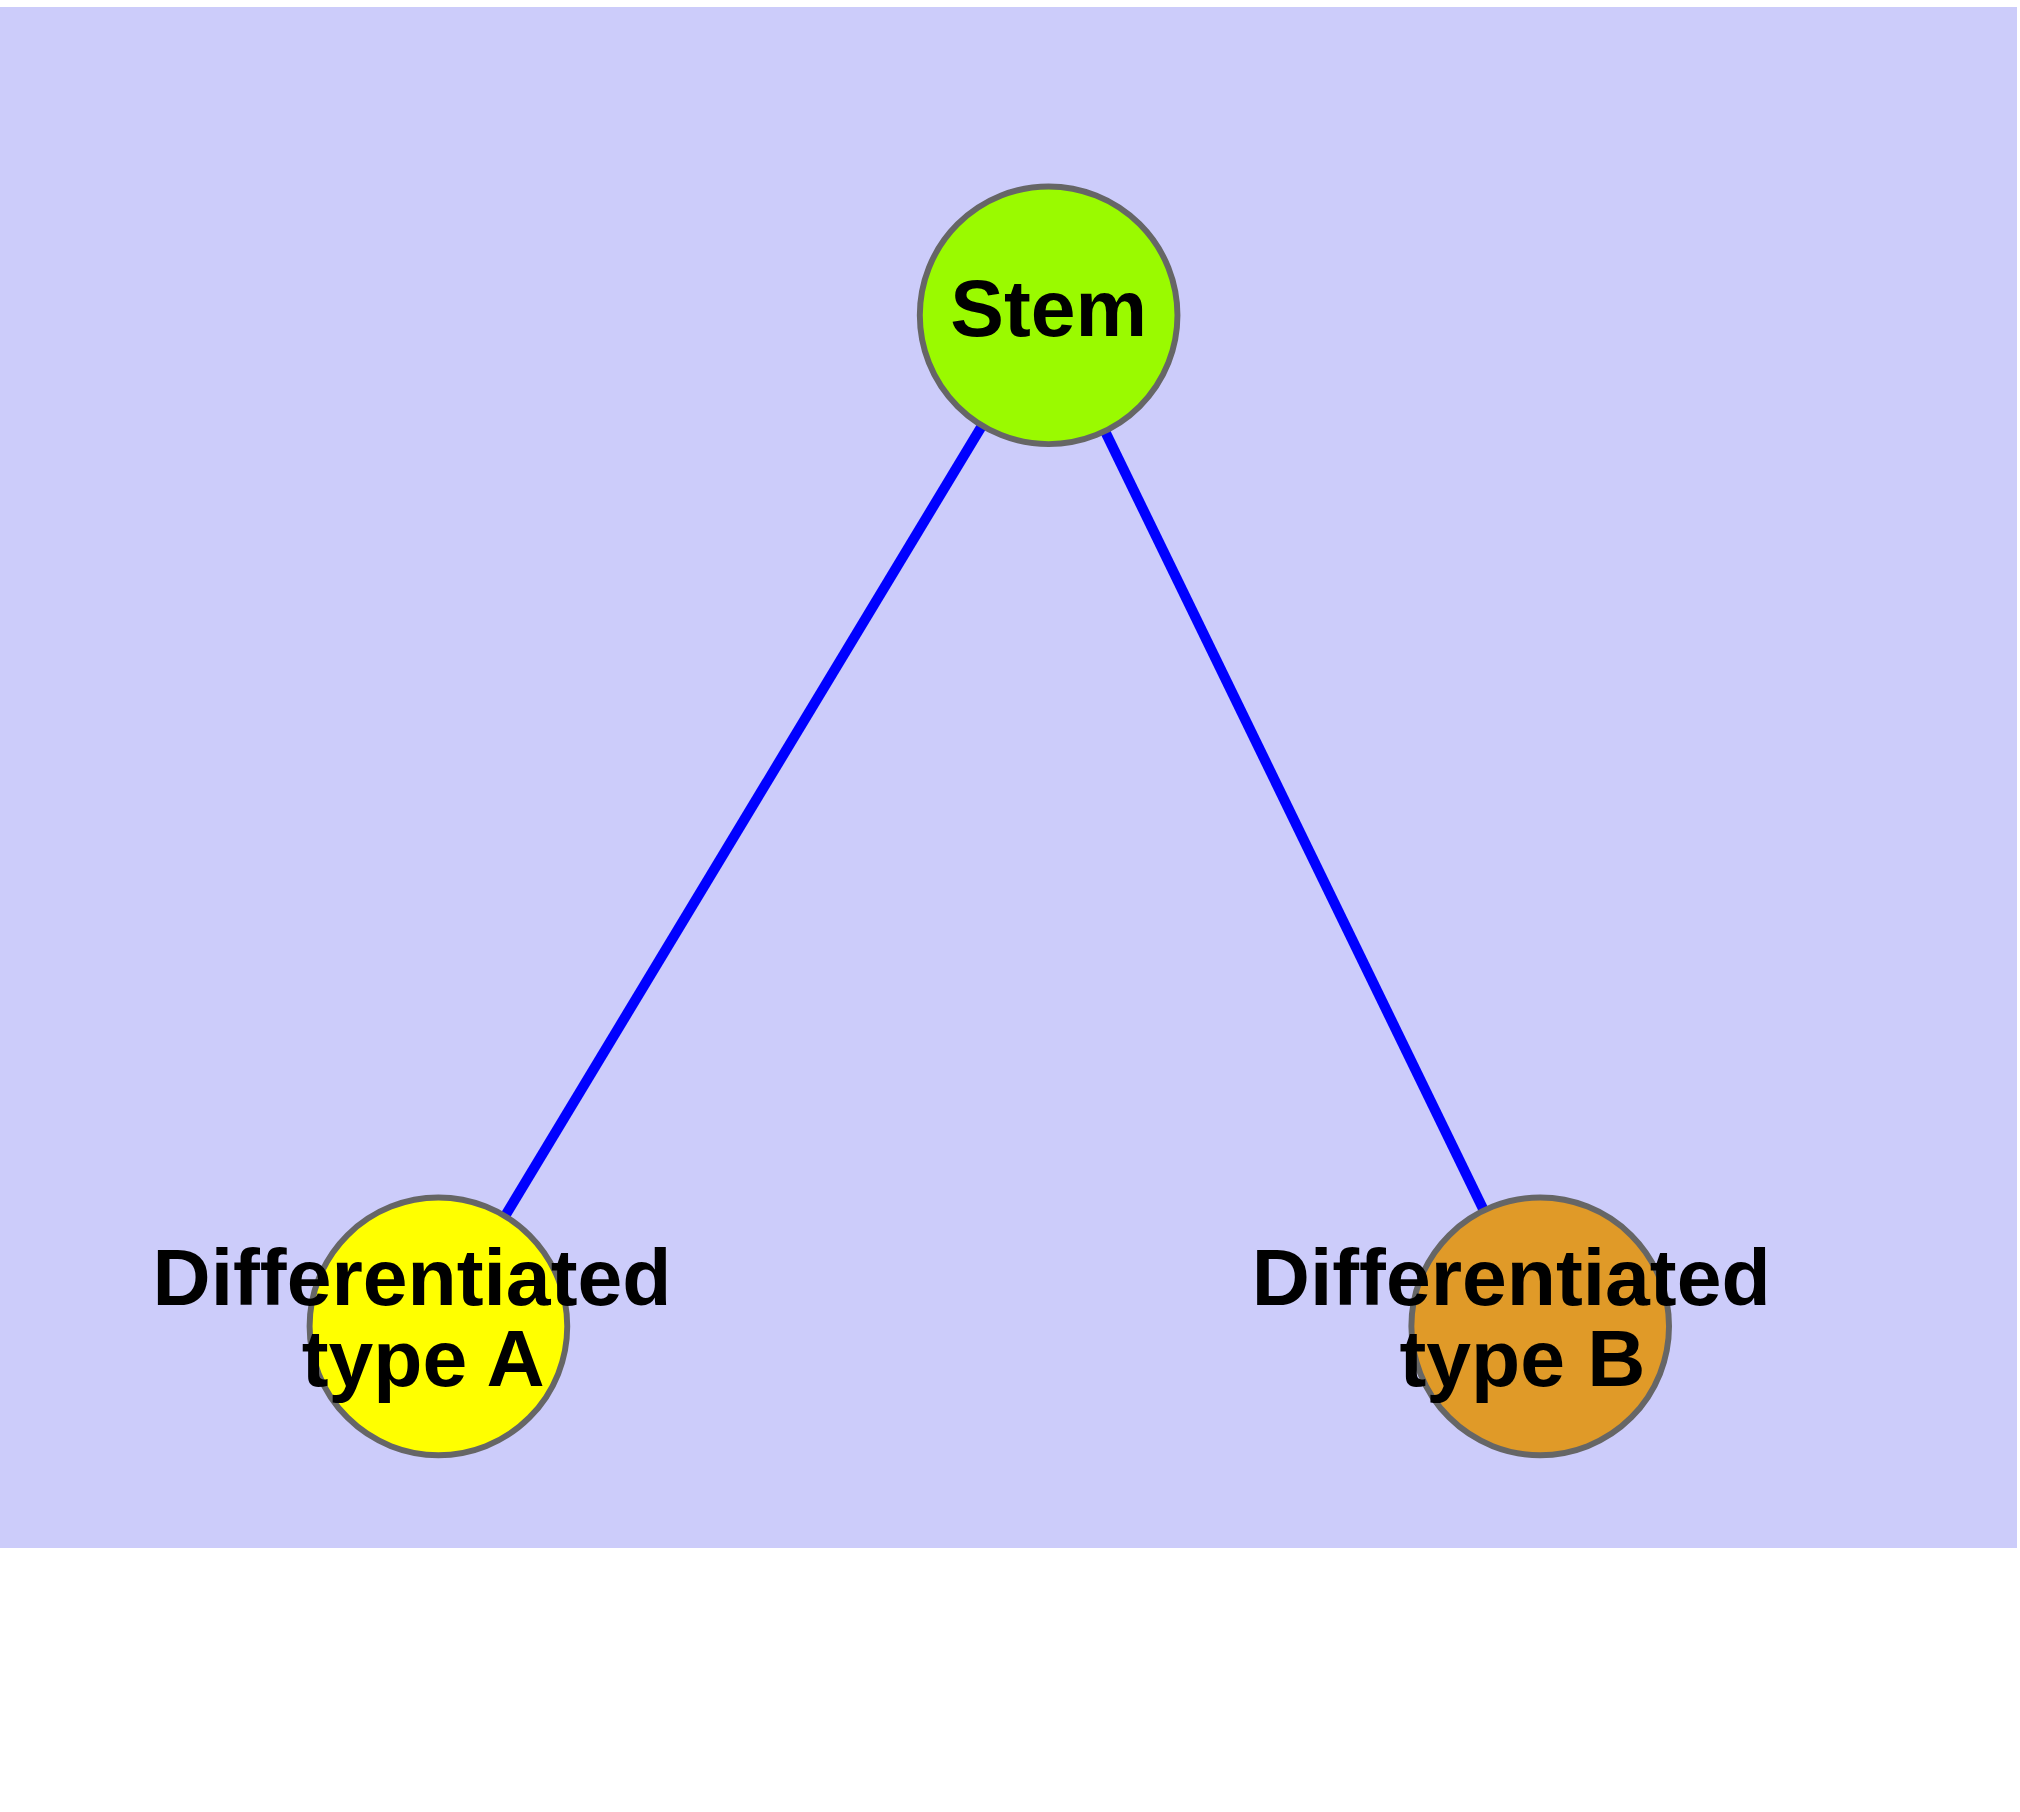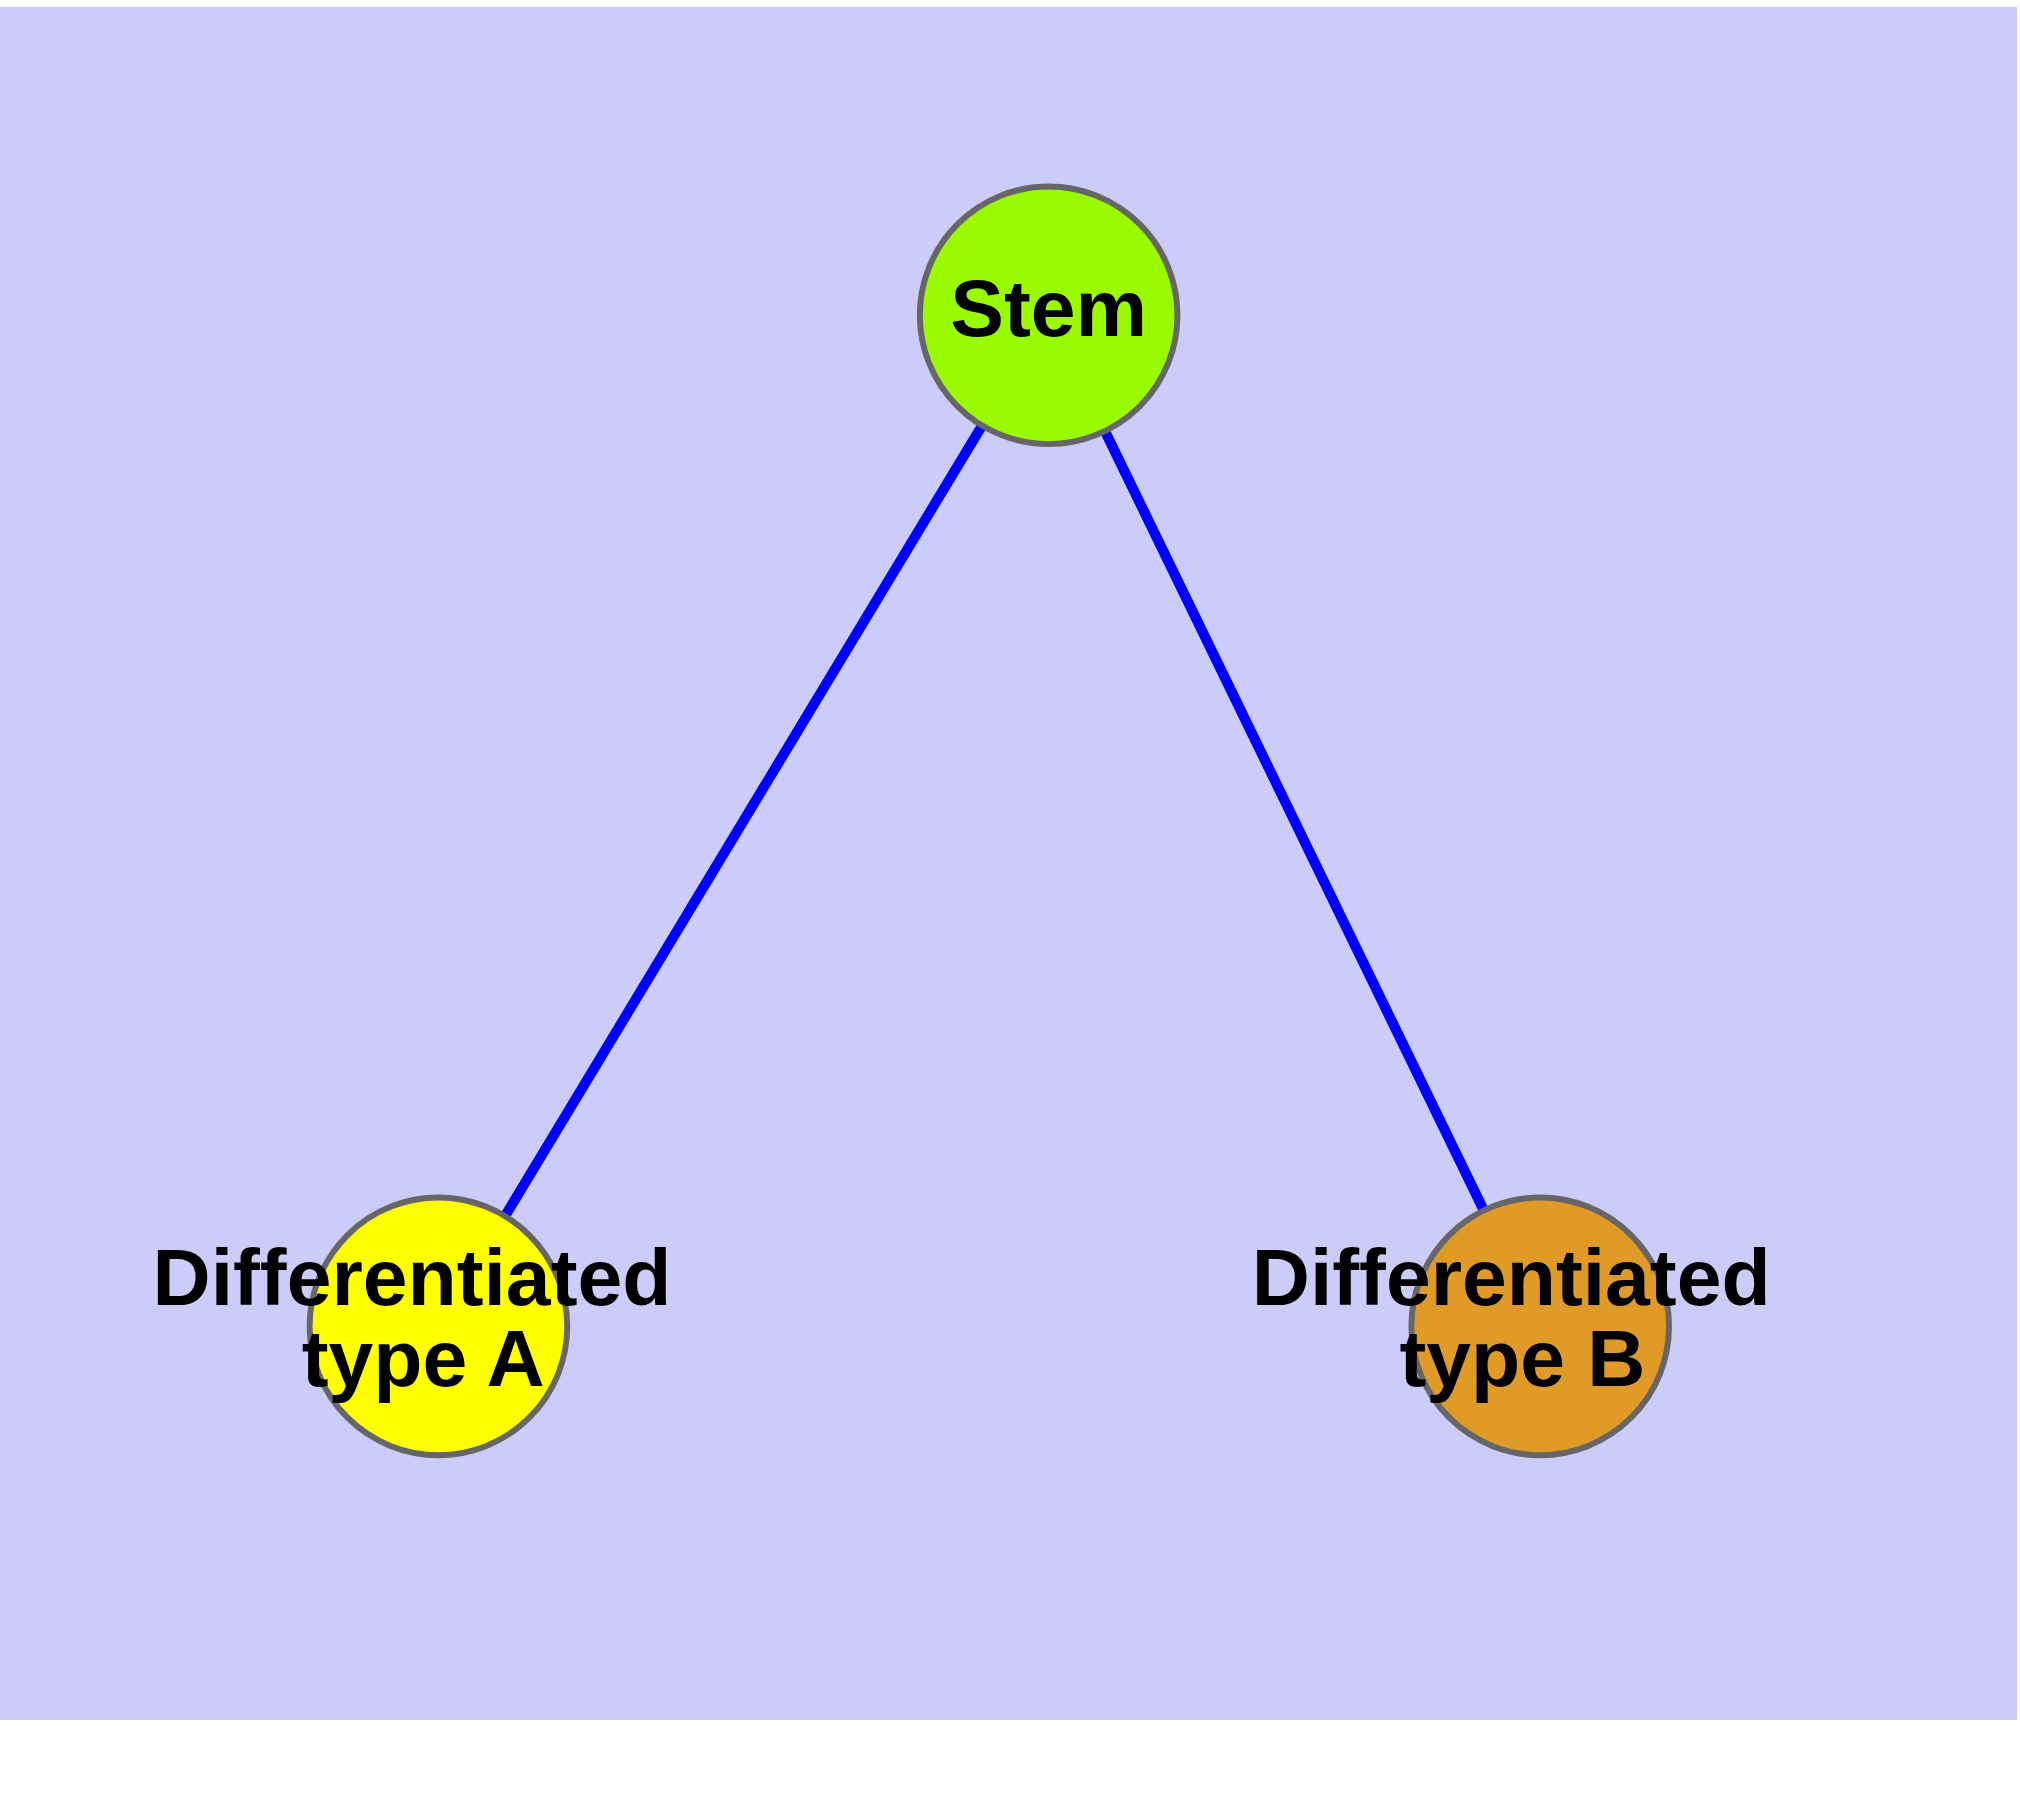--- a/index.html
+++ b/index.html
@@ -3,21 +3,21 @@
 <meta charset="utf-8">
 <style>
   html, body {
     margin: 0;
     padding: 0;
     background: #ffffff;
   }
   #stage {
     position: relative;
     width: 2021px;
-    height: 1720px;
+    height: 1548px;
     overflow: hidden;
     background: #ffffff;
   }
   #canvas-bg {
     position: absolute;
     left: 0px;
     top: 6.8px;
     width: 2017px;
     height: 1802px;
     background: #ccccfa;

